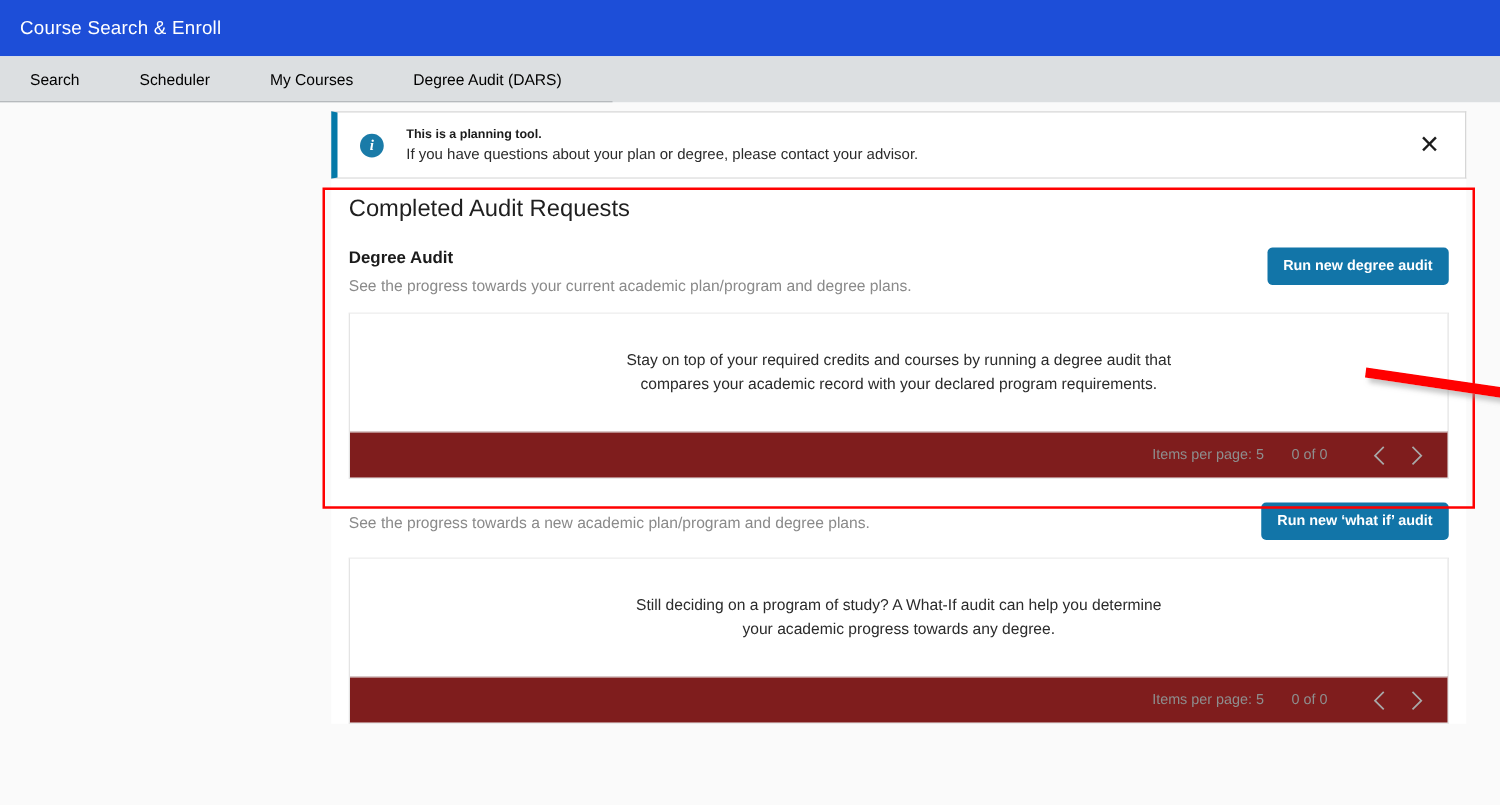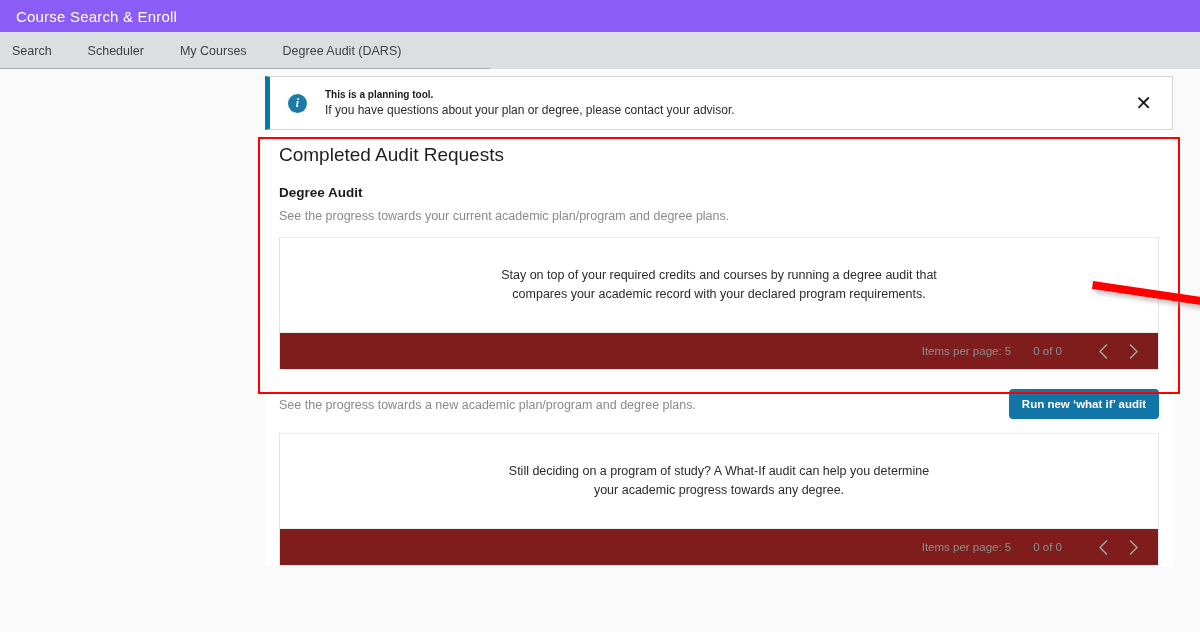--- a/index.html
+++ b/index.html
@@ -6,22 +6,22 @@
   html, body {
     margin: 0; padding: 0;
     width: 1200px; height: 644px;
     background: #ffffff;
     font-family: "Liberation Sans", sans-serif;
     overflow: hidden;
   }
 
   
   .app-header {
-    height: 32px;
-    background: #8b5cf6;
+    height: 45px;
+    background: #1d4ed8;
     display: flex;
     align-items: center;
     padding: 0 16px;
   }
   .app-title {
     color: #ffffff;
     font-size: 15px;
     letter-spacing: .2px;
   }
 
@@ -38,23 +38,24 @@
     position: absolute;
     left: 0; bottom: 0;
     width: 490px; height: 1px;
     background: #a9aeb1;
   }
   .nav-tab {
     display: flex;
     align-items: center;
     padding: 0 18px;
     font-size: 12.5px;
-    color: #404040;
+    color: #000000;
     cursor: pointer;
     white-space: nowrap;
+    margin-left: 12px;
   }
   .nav-tab:first-child { padding-left: 12px; }
 
   
   .page {
     position: relative;
     height: 563px;
     background: #fafafa;
   }
   .content {
@@ -258,20 +259,21 @@
     <div class="card">
 
       <div class="card-title">Completed Audit Requests</div>
 
       <div class="audit-section">
         <div class="audit-head">
           <div>
             <div class="audit-heading">Degree Audit</div>
             <div class="audit-desc">See the progress towards your current academic plan/program and degree plans.</div>
           </div>
+          <button class="run-btn">Run new degree audit</button>
         </div>
 
         <div class="table-box">
           <div class="empty-state">
             <div>
               <span>Stay on top of your required credits and courses by running a degree audit that</span><br>
               <span>compares your academic record with your declared program requirements.</span>
             </div>
           </div>
           <div class="paginator">

